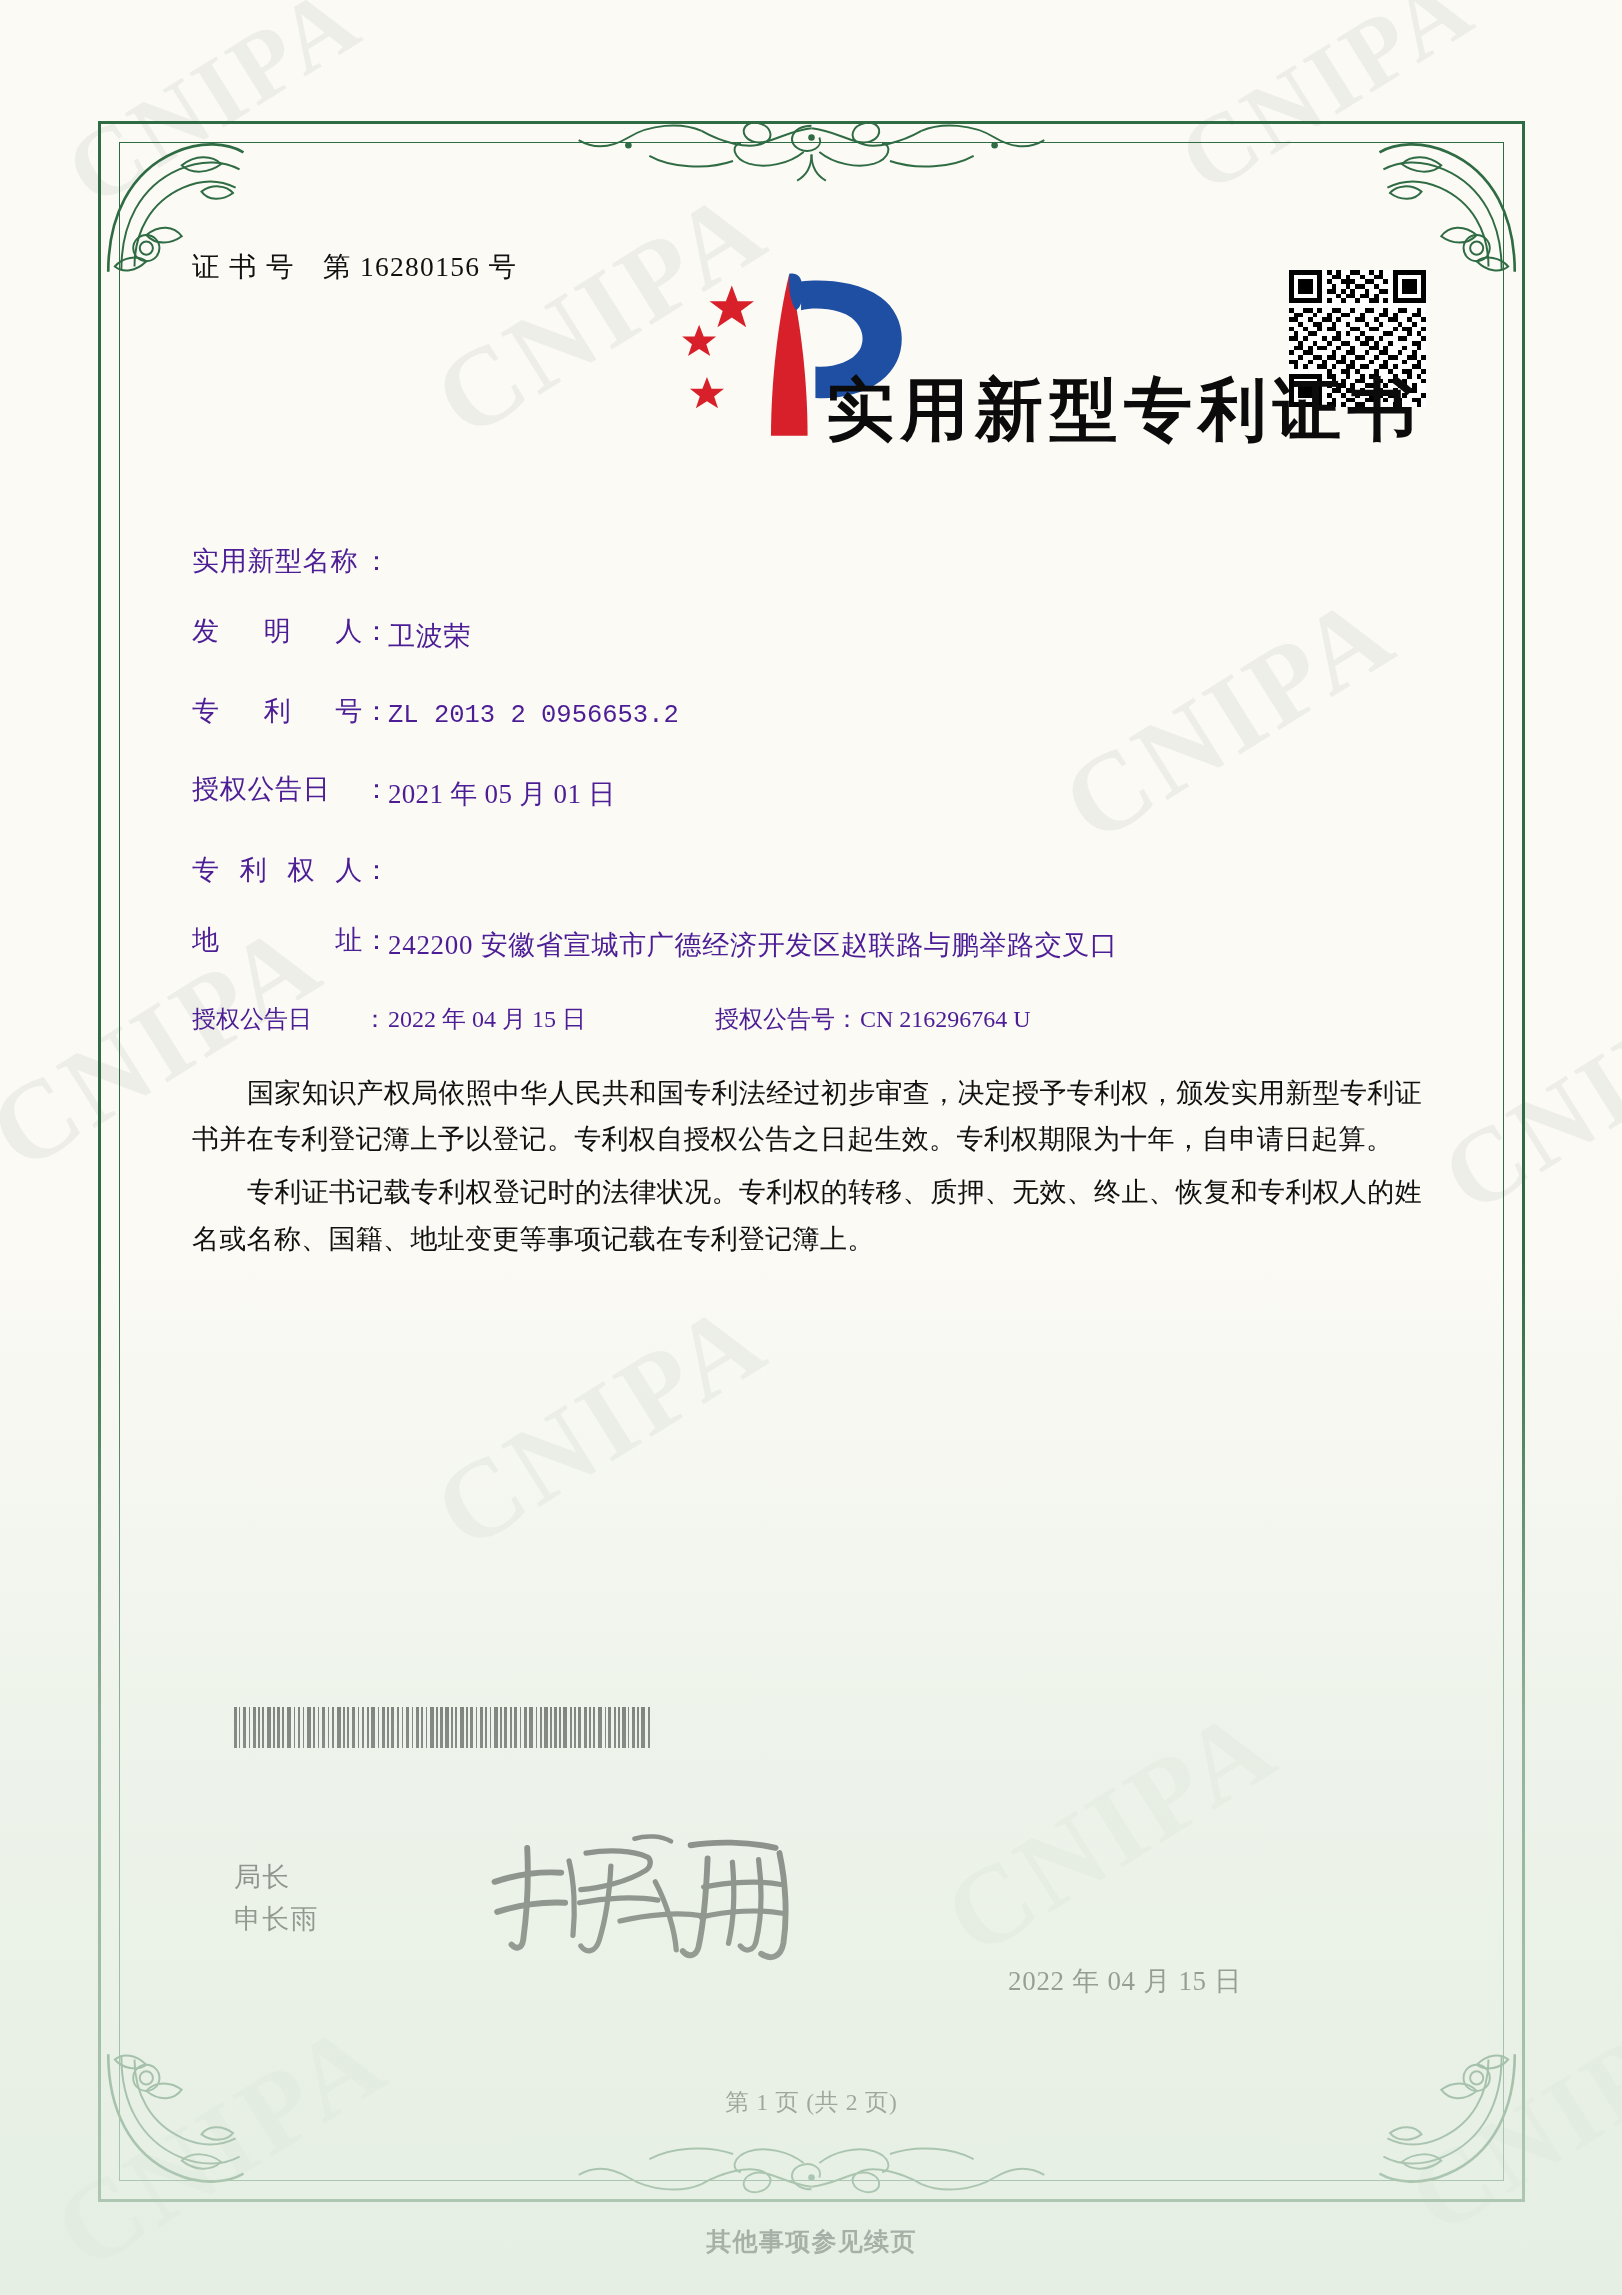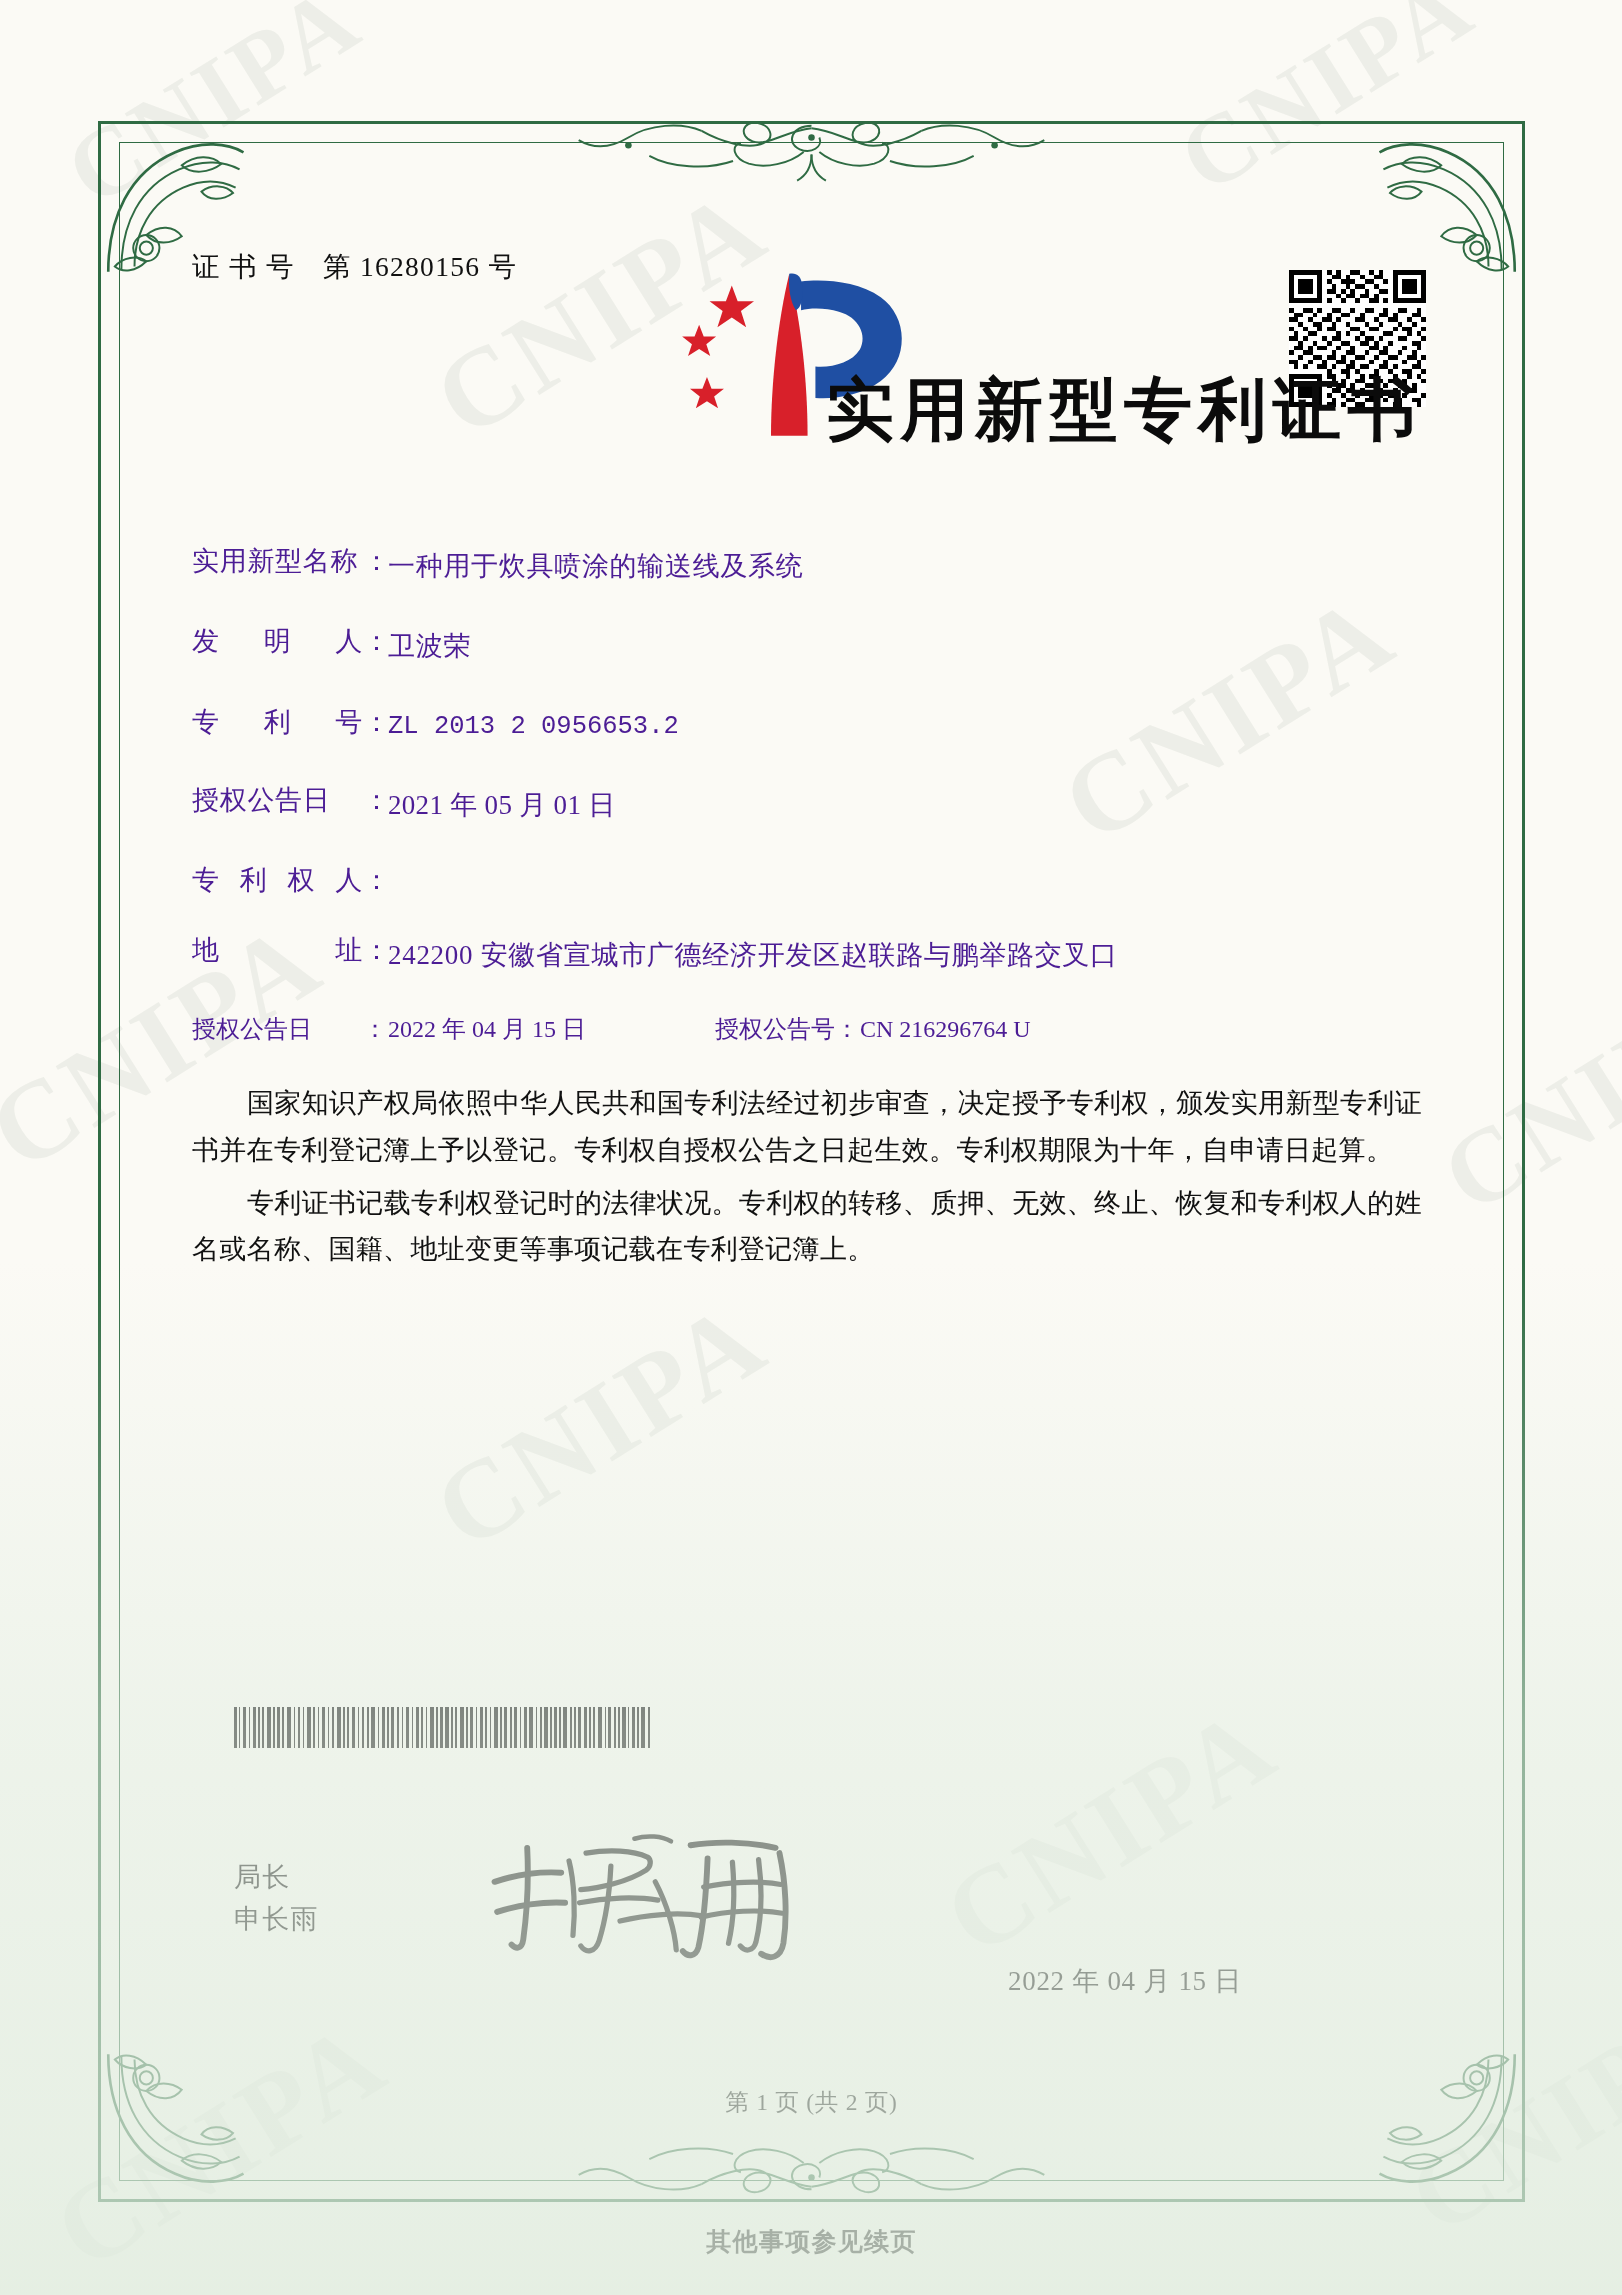--- a/index.html
+++ b/index.html
@@ -612,21 +612,20 @@
       <span>第 16280156 号</span>
     </div>
 
     <div class="title">实用新型专利证书</div>
 
     <div class="fields">
 
       <div class="field">
         <div class="f-label" style="width:171px">实用新型名称</div>
         <div class="f-colon">：</div>
-        <div class="f-value">一种用于炊具喷涂的输送线及系统</div>
       </div>
 
       <div class="field">
         <div class="f-label spread">
           <span>发</span>
           <span>明</span>
           <span>人</span>
         </div>
         <div class="f-colon">：</div>
         <div class="f-value">卫波荣</div>

